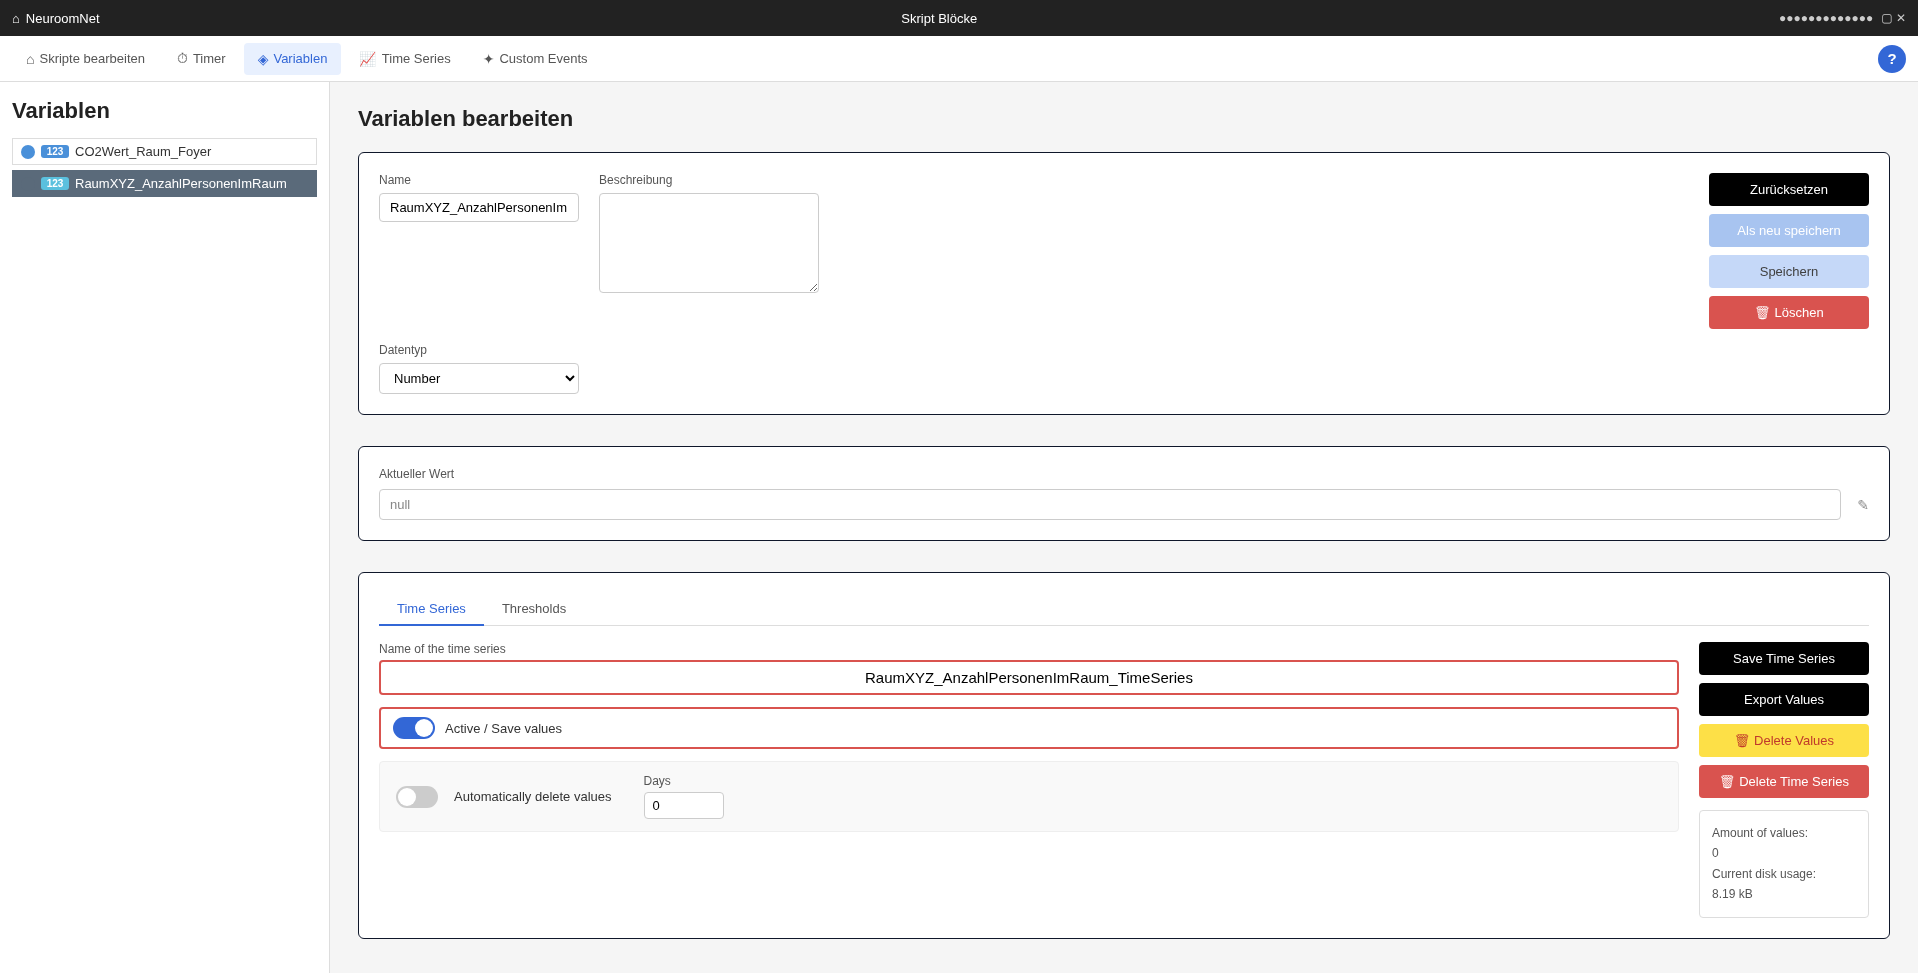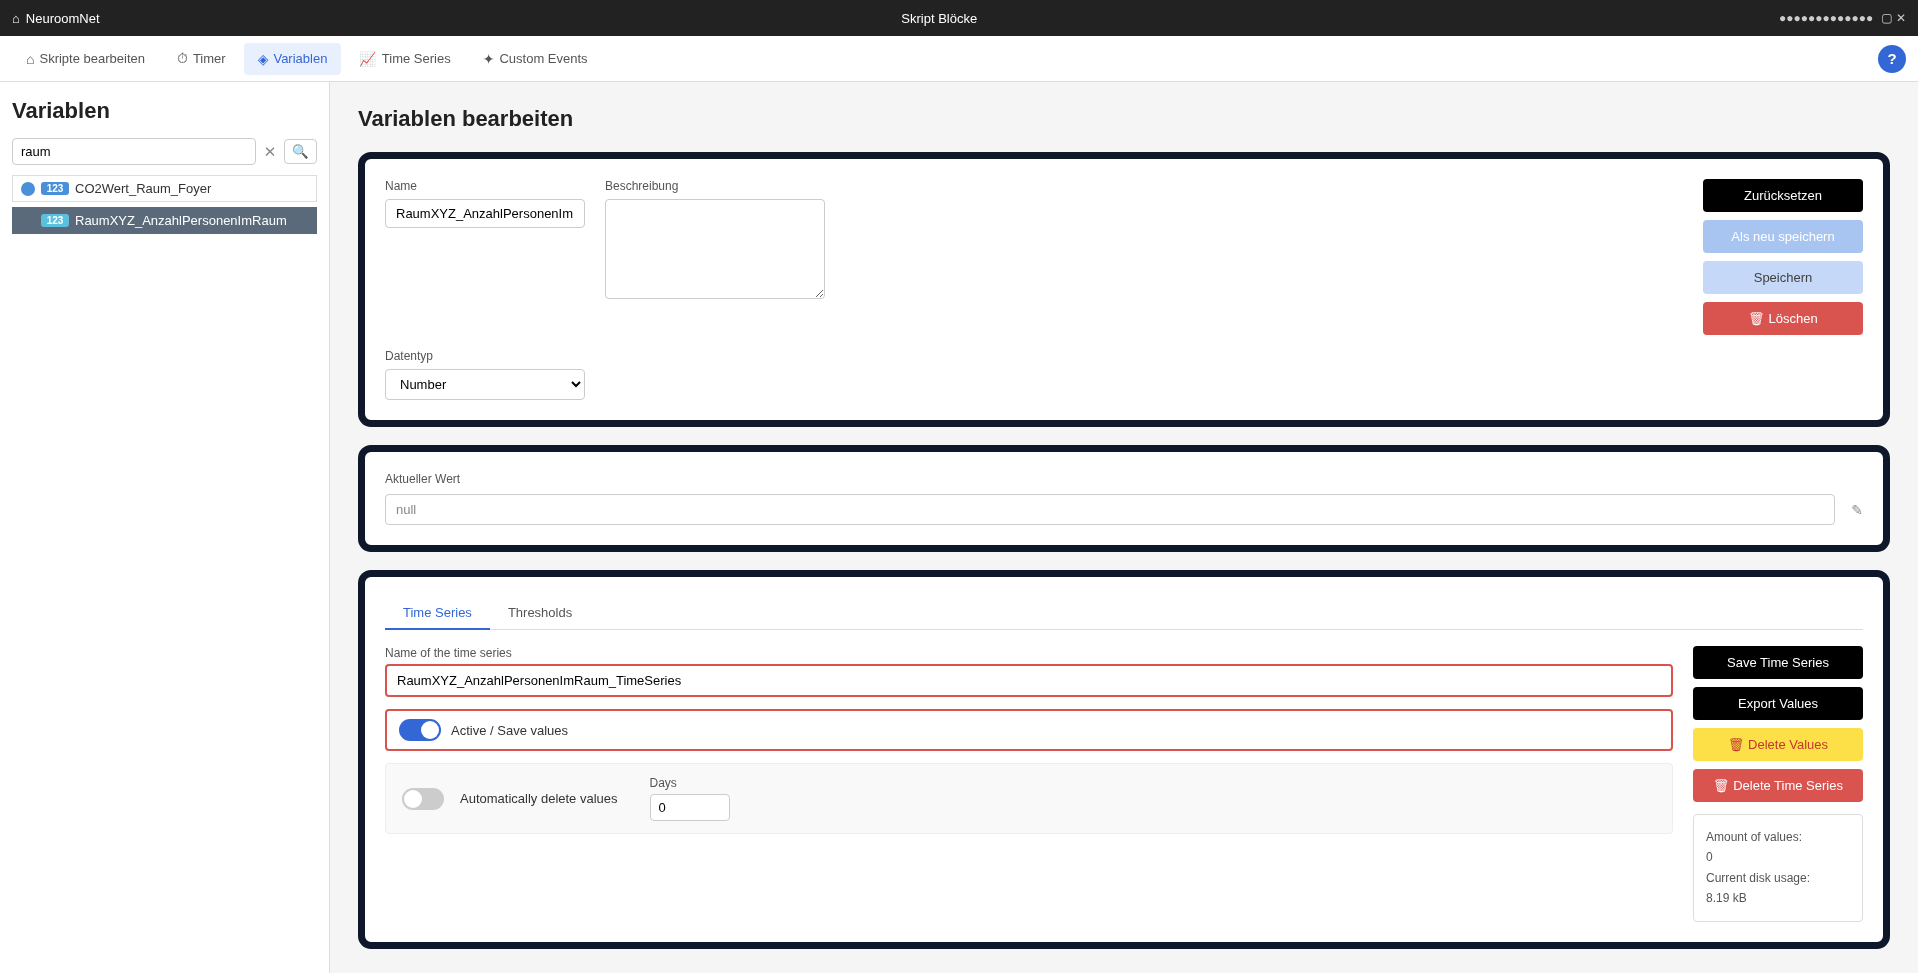--- a/index.html
+++ b/index.html
@@ -146,24 +146,24 @@
     .content-title {
       font-size: 22px;
       font-weight: bold;
       margin-bottom: 20px;
       color: #222;
     }
 
     
     .card {
       background: #fff;
-      border: 7px solid #0f172a;
-      border-radius: 13px;
+      border: 1px solid #0f172a;
+      border-radius: 6px;
       padding: 20px;
-      margin-bottom: 18px;
+      margin-bottom: 31px;
     }
 
     .form-row { display: flex; gap: 20px; margin-bottom: 14px; }
     .form-group { display: flex; flex-direction: column; gap: 4px; }
     .form-label { font-size: 12px; color: #555; margin-bottom: 2px; }
     .form-input {
       border: 1px solid #ccc;
       border-radius: 4px;
       padding: 6px 10px;
       font-size: 13px;
@@ -249,23 +249,24 @@
     .ts-content { display: flex; gap: 20px; }
     .ts-left { flex: 1; }
     .ts-right { display: flex; flex-direction: column; gap: 8px; min-width: 170px; }
 
     .ts-field-label { font-size: 12px; color: #555; margin-bottom: 4px; }
     .ts-name-input {
       width: 100%;
       border: 2px solid #d9534f;
       border-radius: 4px;
       padding: 7px 10px;
-      font-size: 13px;
+      font-size: 15px;
       outline: none;
       margin-bottom: 12px;
+      text-align: center;
     }
 
     
     .toggle-row {
       border: 2px solid #d9534f;
       border-radius: 4px;
       padding: 8px 12px;
       display: flex;
       align-items: center;
       gap: 10px;
@@ -366,25 +367,20 @@
     <span>Custom Events</span>
   </div>
   <div class="help-btn">?</div>
 </div>
 
 <div class="main-layout">
 
   <div class="sidebar">
     <div class="sidebar-title">Variablen</div>
 
-    <div class="search-row">
-      <input class="search-input" value="raum" type="text" style="">
-      <button class="search-clear">✕</button>
-      <button class="search-btn">🔍</button>
-    </div>
 
 
     <div class="var-item">
       <span class="dot-circle dot-blue"></span>
       <span class="var-badge badge-blue">123</span>
       <span>CO2Wert_Raum_Foyer</span>
     </div>
     <div class="var-item selected">
       <span class="dot-circle dot-dark"></span>
       <span class="var-badge badge-teal">123</span>

